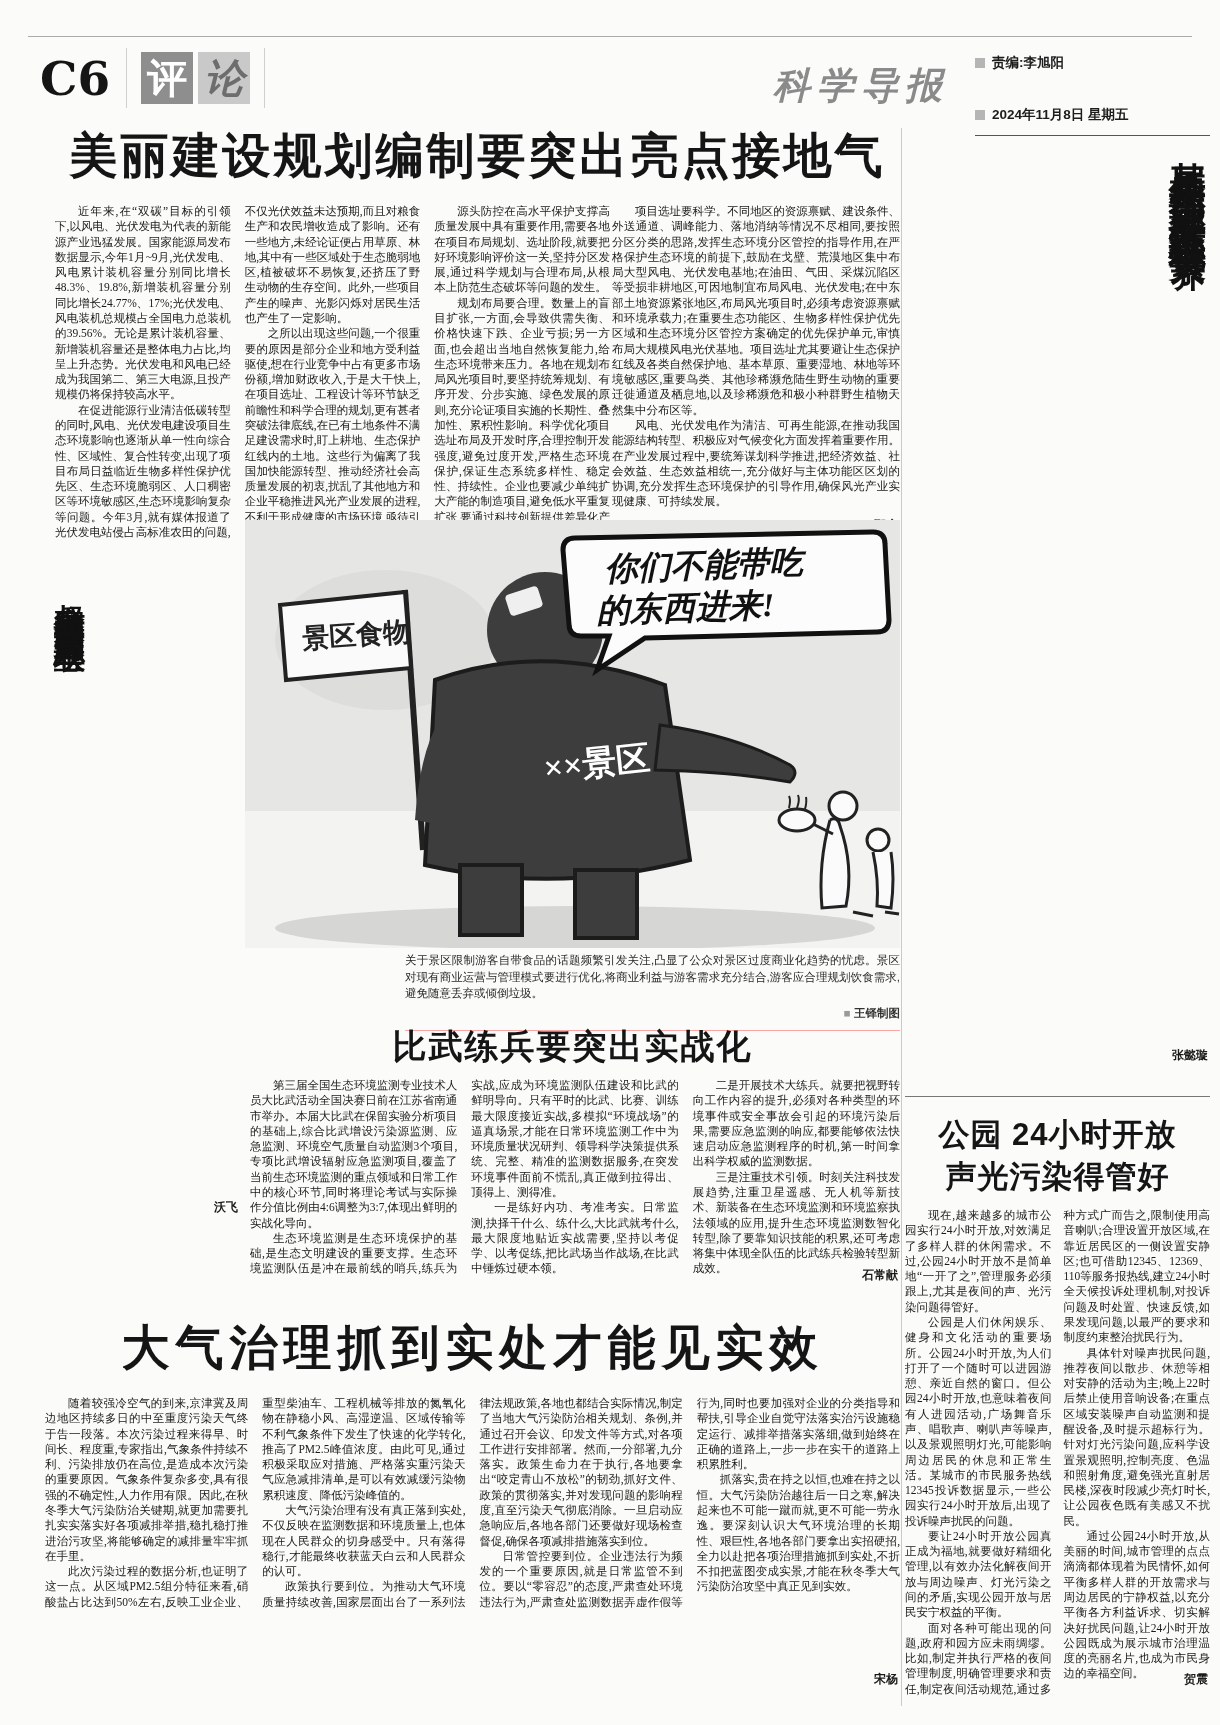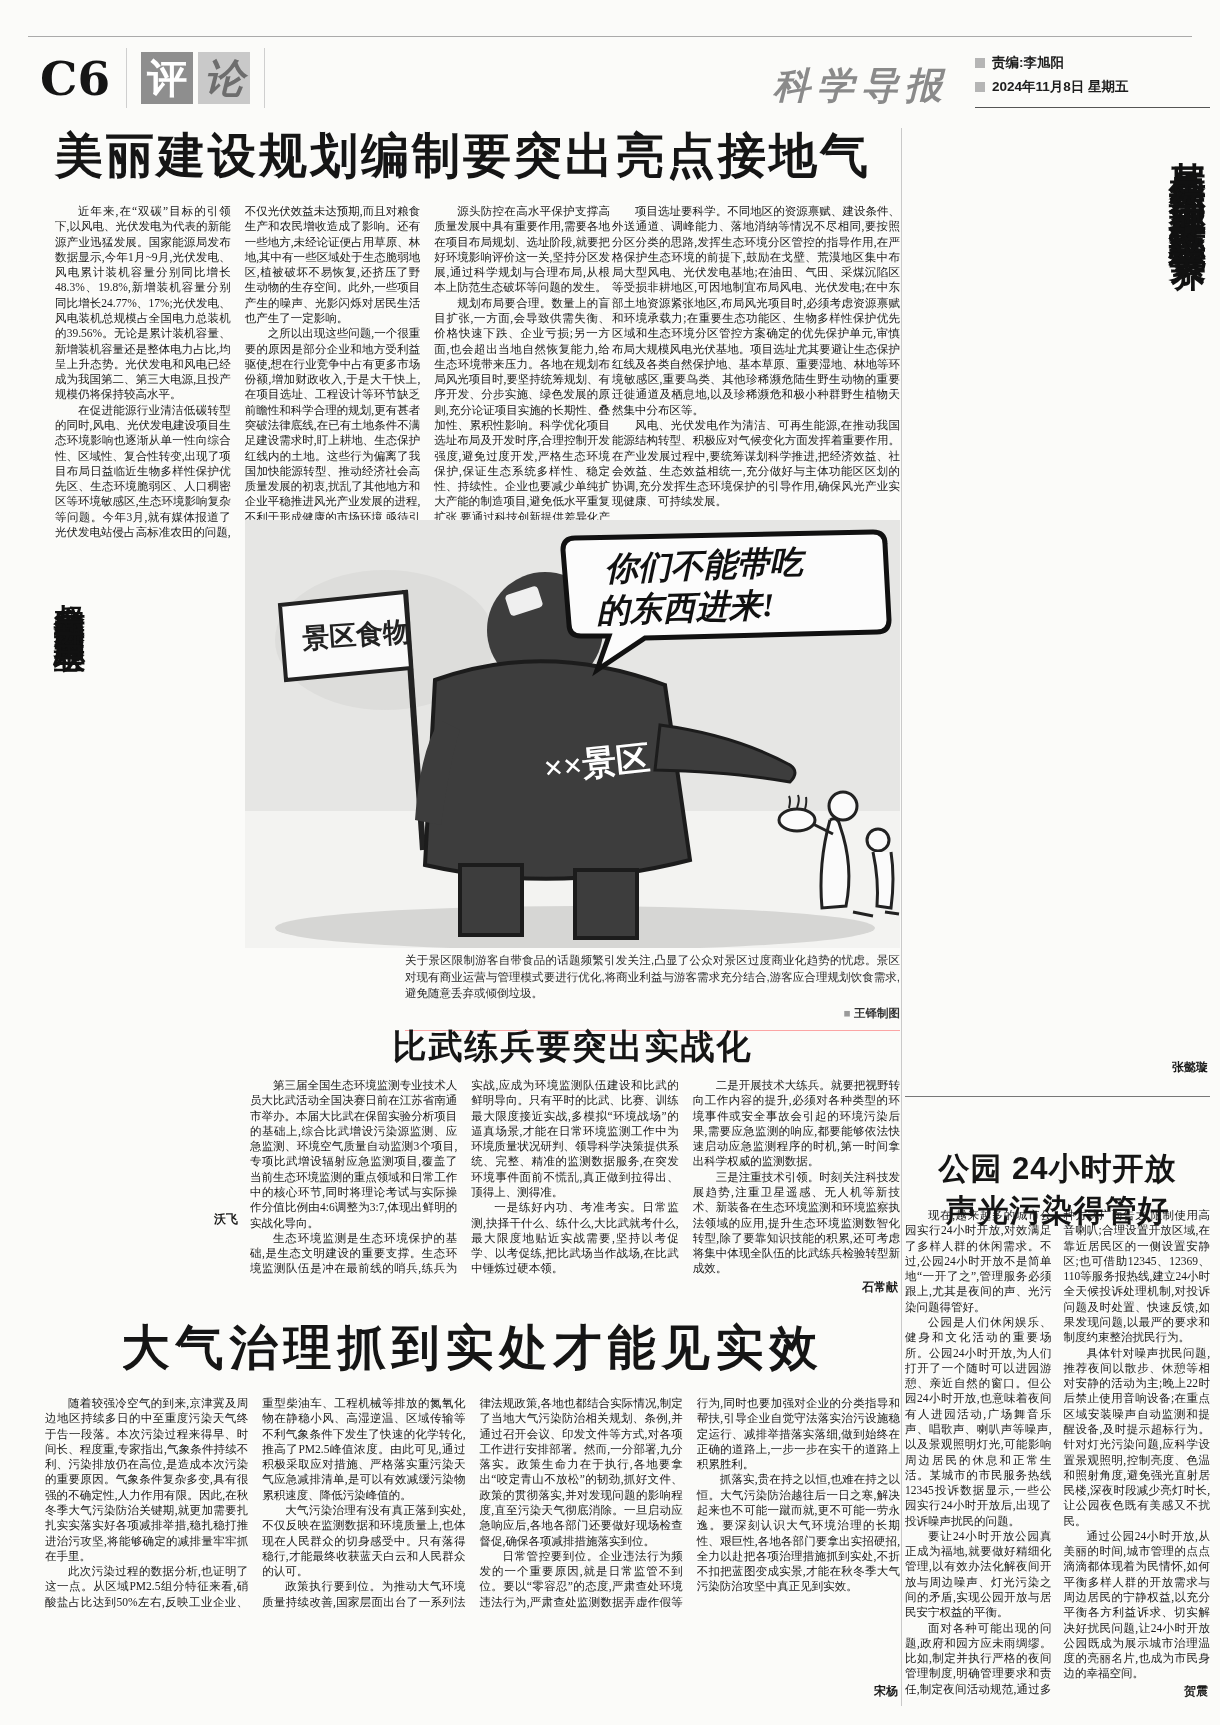--- a/index.html
+++ b/index.html
@@ -11,37 +11,37 @@
   .edition{font-family:"DejaVu Serif",serif;font-weight:bold;font-size:47px;line-height:1;}
   .logo-wrap{display:flex;gap:5px;align-items:center;border-left:1px solid #cfcfcf;border-right:1px solid #cfcfcf;padding:0 14px;margin-left:16px;height:60px;}
   .logo-box{width:52px;height:52px;display:flex;align-items:center;justify-content:center;
             font-size:40px;font-weight:bold;font-family:"Liberation Sans",sans-serif;}
   .logo-dark{background:#8e8e8e;color:#fff;}
   .logo-light{background:#c9c9c9;color:#6d6d6d;font-family:"DejaVu Serif",serif;font-style:italic;}
   .masthead{font-family:"DejaVu Serif",serif;font-style:italic;font-weight:bold;color:#8a8a8a;
             font-size:37px;letter-spacing:7px;margin-top:16px;}
   .ed-block{border-bottom:1px solid #555;padding:2px 0 8px 0;min-width:235px;}
   .ed-row{display:flex;align-items:center;gap:7px;font-size:13.5px;font-weight:bold;
-          font-family:"Liberation Sans",sans-serif;color:#1c1c1c;padding:3px 0;}
+          font-family:"Liberation Sans",sans-serif;color:#1c1c1c;padding:3px 0;margin-top:28px;}
   .sq{width:10px;height:10px;background:#b5b5b5;display:inline-block;}
   
-  .h-main{font-family:"Liberation Sans","DejaVu Sans",sans-serif;font-weight:900;text-align:left;
+  .h-main{font-family:"Liberation Sans","DejaVu Sans",sans-serif;font-weight:900;text-align:center;
           font-size:48px;letter-spacing:3px;white-space:nowrap;}
   .h-mid{font-family:"Liberation Sans",sans-serif;font-weight:900;text-align:center;font-size:34px;letter-spacing:2px;}
   .h-big2{font-family:"Liberation Sans",sans-serif;font-weight:900;text-align:center;font-size:48px;letter-spacing:6px;white-space:nowrap;}
-  .h-park{font-family:"Liberation Sans",sans-serif;font-weight:bold;text-align:center;font-size:31px;line-height:1.35;letter-spacing:1px;margin-top:34px;}
+  .h-park{font-family:"Liberation Sans",sans-serif;font-weight:bold;text-align:center;font-size:31px;line-height:1.35;letter-spacing:1px;}
   .vhead{writing-mode:vertical-rl;text-orientation:upright;font-family:"Liberation Sans",sans-serif;
          font-weight:900;color:#111;}
   
   .art{font-size:11.5px;line-height:1.33;text-align:justify;overflow:hidden;color:#1a1a1a;}
   .art p{margin:0;text-indent:2em;}
   .cols3{column-count:3;column-gap:14px;}
   .cols4{column-count:4;column-gap:14px;}
   .cols2{column-count:2;column-gap:12px;}
-  .author{position:absolute;right:2px;bottom:6px;background:#fbfbf9;padding:0 0 0 10px;
+  .author{position:absolute;right:2px;bottom:18px;background:#fbfbf9;padding:0 0 0 10px;
           font-size:12px;font-weight:bold;margin-top:48px;}
   .float-vh-left{float:left;width:50px;height:505px;font-size:31px;letter-spacing:3px;margin:4px 12px 8px 0;}
   .float-vh-right{float:right;height:474px;font-size:37px;line-height:1.22;letter-spacing:5px;margin:2px 0 10px 12px;}
   
   .cartoon{background:linear-gradient(#e6e6e4 0 68%,#f3f3f1 68% 100%);overflow:hidden;}
   .caption{font-family:"Liberation Sans",sans-serif;font-size:11.5px;line-height:1.45;text-align:justify;
            color:#2a2a2a;border-bottom:1px solid #fca5a5;padding-bottom:22px;}
   .credit{position:absolute;right:0;bottom:8px;background:#fbfbf9;padding-left:10px;
           font-family:"Liberation Sans",sans-serif;font-size:11.5px;font-weight:bold;color:#333;}
   .vrule{position:absolute;width:1px;background:#c9c9c9;}

